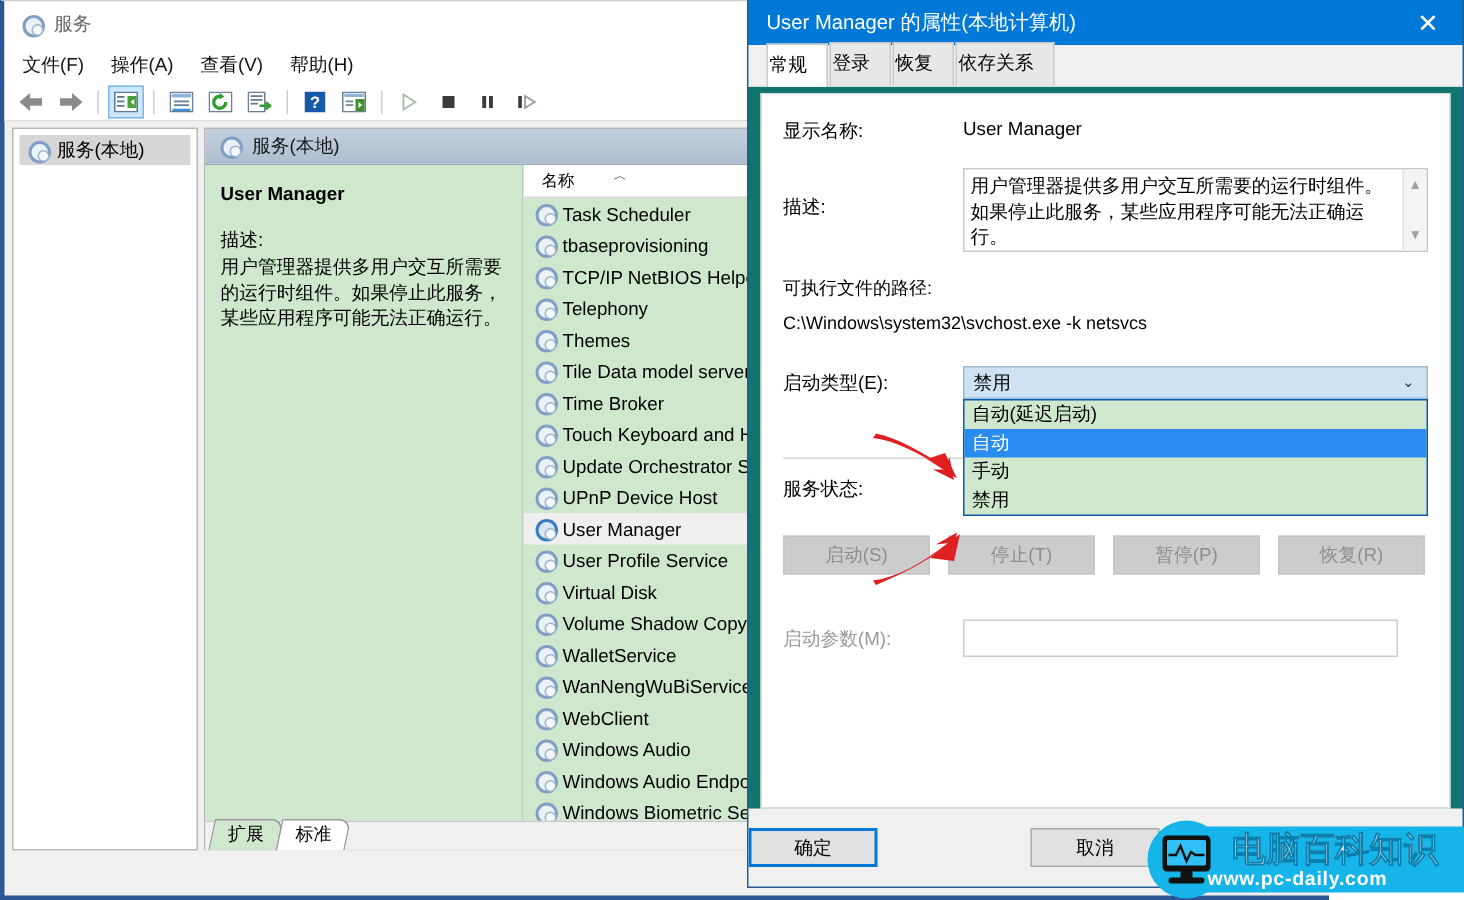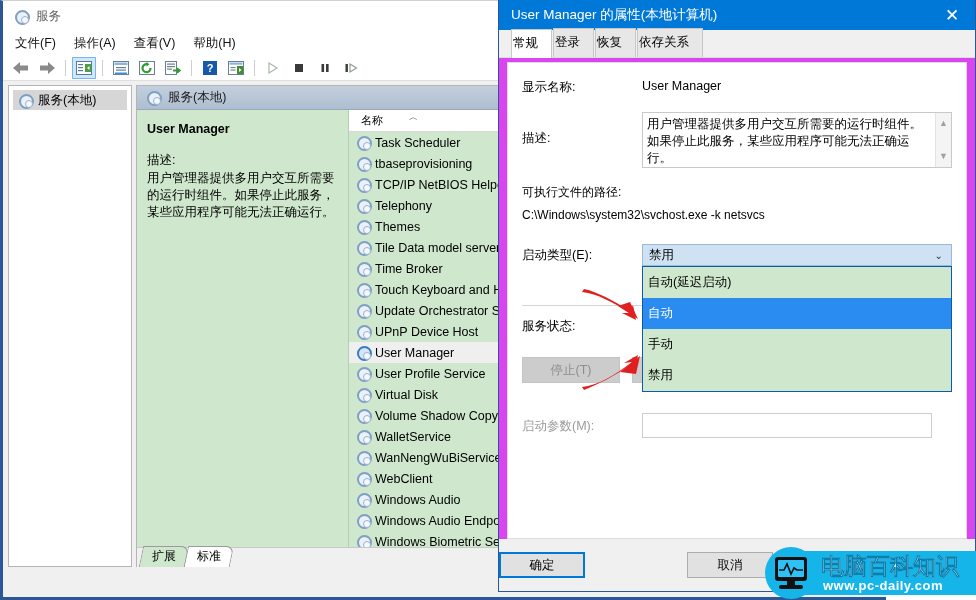--- a/index.html
+++ b/index.html
@@ -120,21 +120,21 @@
     border-radius: 0 8px 0 0; margin-right: -1px;
     transform: skewX(-12deg);
   }
   .ftab > span { display: inline-block; transform: skewX(12deg); }
   .ftab.active { background: #cfe8cd; }
   .ftab.inactive { background: #ffffff; }
 
   
   .dlg {
     position: absolute; left: 498px; top: 0; width: 478px; height: 592px;
-    background: #d946ef;
+    background: #0f766e;
     border: 1px solid #2b5797; border-top: none;
   }
   .dlg-title {
     height: 30px; background: #0078d7; color: #ffffff;
     display: flex; align-items: center; padding-left: 12px;
     font-size: 13.5px;
   }
   .dlg-close {
     position: absolute; right: 0; top: 0; width: 46px; height: 30px;
     display: flex; align-items: center; justify-content: center;
@@ -177,21 +177,21 @@
     display: flex; align-items: center; justify-content: space-between;
     padding: 0 8px 0 6px; font-size: 12.5px; color: #000;
   }
   .combo-caret { color: #333; font-size: 10px; }
 
   .dropdown {
     position: absolute; width: 310px;
     border: 1px solid #0a5ba8; background: #cfe8cd; z-index: 40;
   }
   .dd-item {
-    height: 31px; display: flex; align-items: center; padding-left: 5px;
+    height: 19px; display: flex; align-items: center; padding-left: 5px;
     font-size: 12.5px; color: #000;
   }
   .dd-item.sel { background: #2a8cf0; color: #ffffff; }
 
   .hr-sep { height: 1px; background: #d4d4d4; }
 
   .btnrow { display: flex; gap: 12px; }
   .gbtn {
     width: 98px; height: 26px; background: #cccccc; border: 1px solid #c4c4c4;
     color: #8e8e8e; font-size: 12.5px;
@@ -244,21 +244,21 @@
     position: absolute; left: 14px; top: 40px; width: 24px; height: 4px;
     background: #111; border-radius: 2px; z-index: 2;
   }
   .wm-cn {
     position: absolute; left: 56px; top: 6px; z-index: 3;
     font-size: 23px; font-weight: bold; color: #ffffff; letter-spacing: 0px;
     font-family: "DejaVu Sans", sans-serif;
     -webkit-text-stroke: 0.5px #0a7fae;
   }
   .wm-url {
-    position: absolute; left: 58px; top: 33px; z-index: 3;
+    position: absolute; left: 40px; top: 33px; z-index: 3;
     font-size: 13px; font-weight: bold; color: #ffffff;
     letter-spacing: 0.5px;
   }
 </style>
 </head>
 <body>
 
 <div id="root">
 
   <div class="mmc-window">
@@ -537,20 +537,21 @@
       </div>
 
       <div class="hr-sep" style="margin:39px 14px 0 14px;"></div>
 
       <div class="frow" style="margin:12px 0 0 14px;">
         <div class="flabel">服务状态:</div>
         <div class="fvalue">已停止</div>
       </div>
 
       <div class="btnrow" style="margin:22px 0 0 14px;">
+        <div class="gbtn">启动(S)</div>
         <div class="gbtn">停止(T)</div>
         <div class="gbtn">暂停(P)</div>
         <div class="gbtn">恢复(R)</div>
       </div>
 
 
       <div class="frow" style="margin:30px 0 0 14px;">
         <div class="flabel" style="padding-top:5px; color:#9a9a9a;">启动参数(M):</div>
         <div class="txtbox" placeholder=""></div>
       </div>

